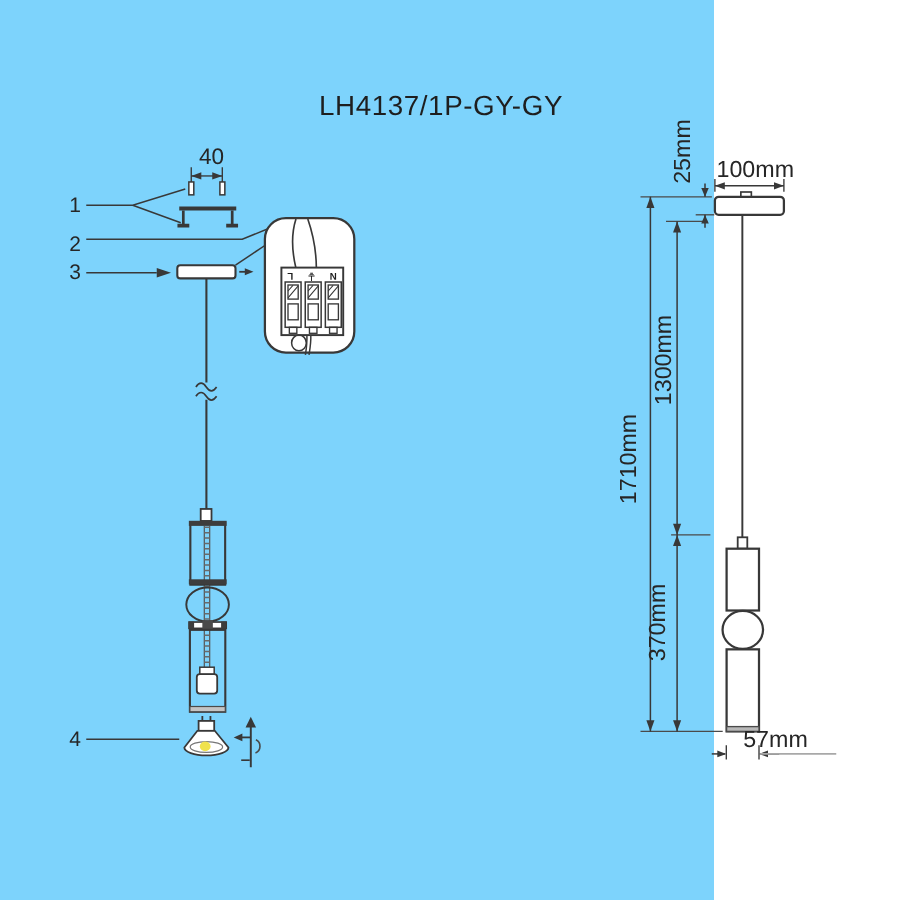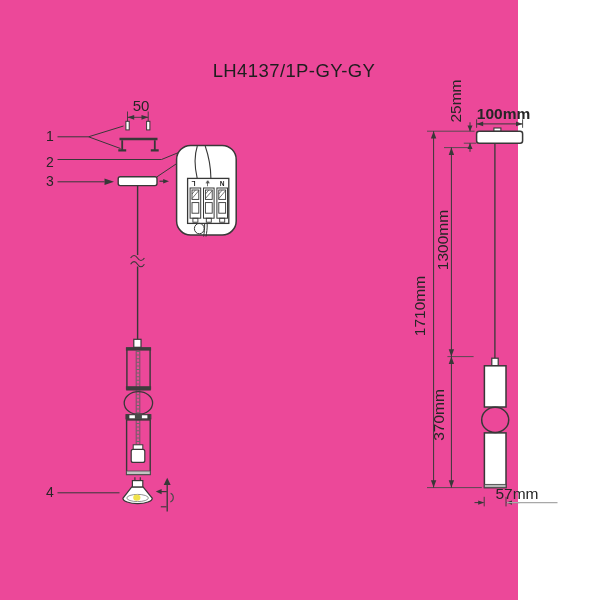--- a/index.html
+++ b/index.html
@@ -1,17 +1,17 @@
 <!DOCTYPE html>
 <html><head>
 <meta charset="utf-8">
 <style>
   html,body{margin:0;padding:0;background:#ffffff;}
   body{width:600px;height:600px;overflow:hidden;}
-  .stage{position:relative;width:476px;height:600px;font-family:"Liberation Sans",sans-serif;background:#ec4899;padding-left:42px;}
+  .stage{position:relative;width:476px;height:600px;font-family:"Liberation Sans",sans-serif;background:#7dd3fc;}
   .stage svg{position:absolute;left:0;top:0;}
   .label{position:absolute;color:#232323;white-space:nowrap;transform:translate(-50%,-50%);line-height:1;}
   .rot{transform:translate(-50%,-50%) rotate(-90deg);}
   .flip{transform:translate(-50%,-50%) rotate(180deg);}
   .title-txt{font-size:18.5px;letter-spacing:.4px;color:#1e1e1e;}
   .dim-txt{font-size:15.5px;color:#262626;}
   .dim-sm{font-size:15px;color:#262626;}
   .callout-txt{font-size:14px;color:#262626;}
   .terms{display:flex;justify-content:space-between;width:33px;font-size:6.5px;font-weight:bold;color:#1c1c1c;}
 </style>
@@ -211,33 +211,33 @@
       <rect x="484.4" y="365.8" width="21.6" height="41.2" fill="#fff" stroke-width="1.5"></rect>
       <rect x="484.4" y="432.9" width="21.6" height="54.7" fill="#fff" stroke-width="1.5"></rect>
       <ellipse cx="495.2" cy="419.9" rx="13.5" ry="12.6" stroke-width="1.5"></ellipse>
       <rect x="484.4" y="484.4" width="21.6" height="3.2" fill="#b8b8b8" stroke="#4a4a4a" stroke-width="0.9"></rect>
     </g>
   </g>
 </svg>
 
 <div class="label title-txt" style="left:294px;top:71px;">LH4137/1P-GY-GY</div>
 
-<div class="label dim-sm" style="left:141px;top:105px;">50</div>
+<div class="label dim-sm" style="left:141px;top:105px;">40</div>
 
 <div class="label callout-txt" style="left:50px;top:136px;">1</div>
 <div class="label callout-txt" style="left:50px;top:162px;">2</div>
 <div class="label callout-txt" style="left:50px;top:181px;">3</div>
 <div class="label callout-txt" style="left:50px;top:492px;">4</div>
 
 <div class="label terms flip" style="left:208px;top:183px;">
   <span>N</span>
   <span>⏚</span>
   <span>L</span>
 </div>
 
 <div class="label dim-txt rot" style="left:455.5px;top:100.5px;">25mm</div>
-<div class="label dim-txt" style="left:503.5px;top:113.5px;font-weight:bold;">100mm</div>
+<div class="label dim-txt" style="left:503.5px;top:113.5px;">100mm</div>
 <div class="label dim-txt rot" style="left:419.5px;top:306px;">1710mm</div>
 <div class="label dim-txt rot" style="left:442.5px;top:240px;">1300mm</div>
 <div class="label dim-txt rot" style="left:439px;top:415px;">370mm</div>
 <div class="label dim-txt" style="left:517px;top:494px;">57mm</div>
 
 </div>
 
 </body></html>

